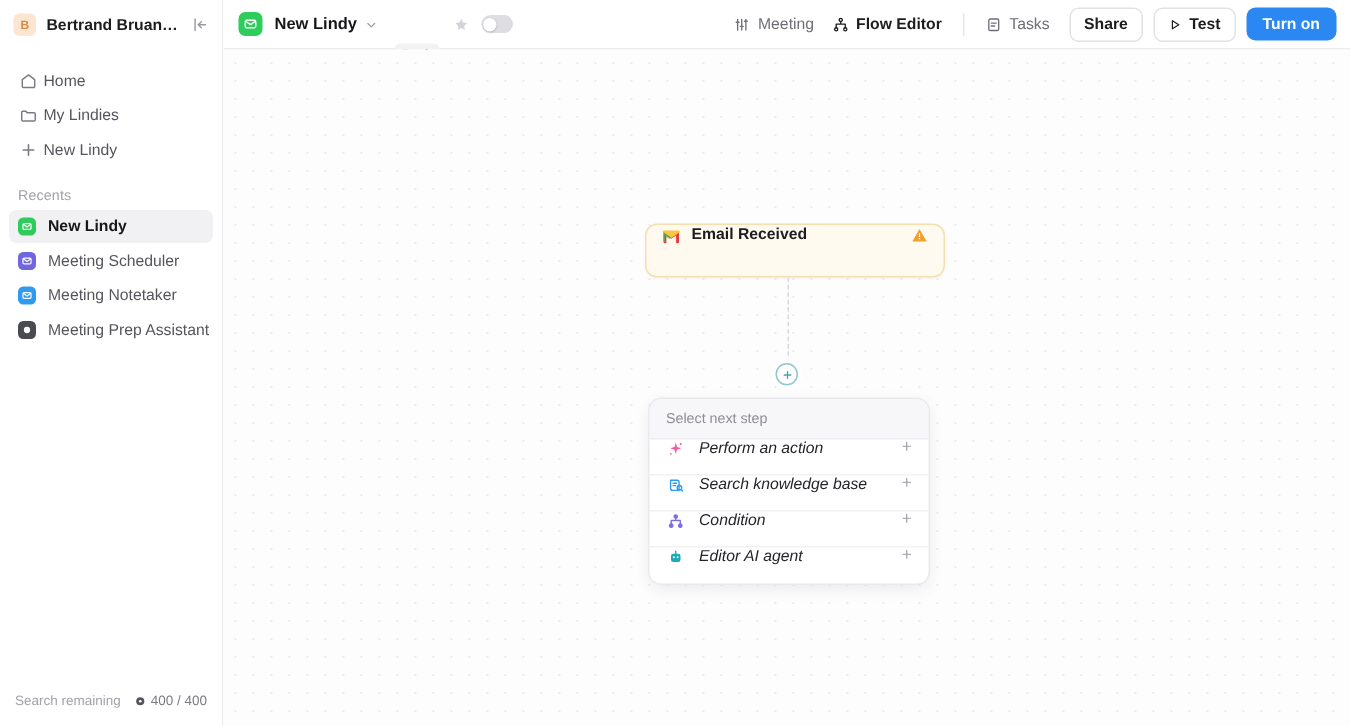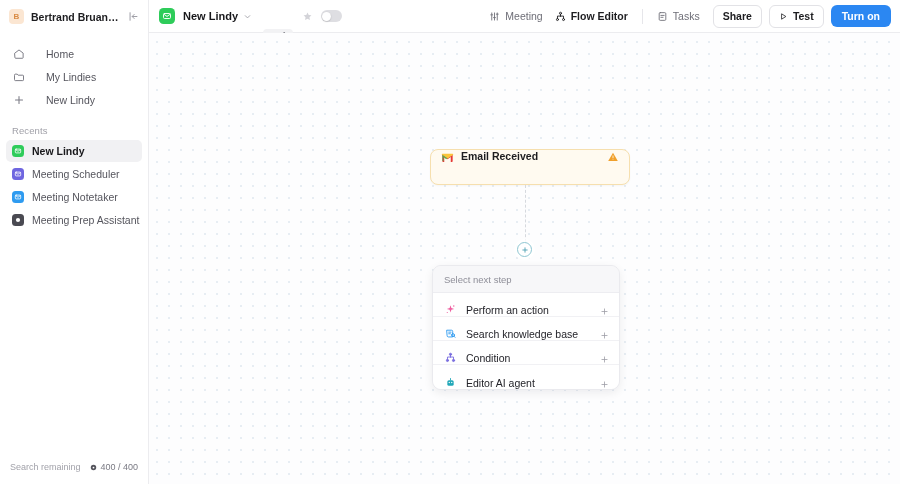--- a/index.html
+++ b/index.html
@@ -34,21 +34,21 @@
     flex: 1 1 auto;
   }
   .collapse-btn {
     width: 15px; height: 15px; flex: 0 0 auto;
     display: flex; align-items: center; justify-content: center;
     color: #9a9aa2; cursor: pointer;
   }
 
   .sb-nav { margin-top: 10px; padding: 0 6px; display: flex; flex-direction: column; gap: 1px; }
   .sb-item {
-    display: flex; align-items: center; gap: 21px;
+    display: flex; align-items: center; gap: 4px;
     height: 22px; padding: 0 6px; border-radius: 5px;
     font-size: 10.5px; color: #55555d; cursor: pointer;
     white-space: nowrap;
   }
   .sb-item .ico { width: 13px; height: 13px; display:flex; align-items:center; justify-content:center; flex:0 0 auto; color:#7b7b85; }
 
   .sb-section-label {
     font-size: 9.5px; color: #a0a0a8; padding: 0 12px;
     margin-top: 14px; margin-bottom: 4px; letter-spacing: .1px;
   }
@@ -174,25 +174,26 @@
     box-shadow: 0 3px 10px rgba(20,20,35,.07);
     overflow: hidden;
   }
   .picker-head {
     font-size: 9.5px; color: #8e8e98;
     padding: 8px 11px 7px 11px;
     background: #f7f7f9;
   }
   .picker-body { background: #ffffff; border-top: 1px solid #ededf1; }
   .picker-item {
-    display: flex; align-items: flex-end; gap: 9px;
+    display: flex; align-items: flex-start; gap: 9px;
     height: 24px; padding: 0 10px 0 11px;
     font-size: 10.5px; color: #24242a;
     cursor: pointer;
     border-bottom: 1px solid #f1f1f4;
+    font-style: italic;
   }
   .picker-item:last-child { border-bottom: none; }
   .picker-item .pi-ico { width: 13px; height: 13px; flex:0 0 auto; display:flex; align-items:center; justify-content:center; }
   .picker-item .pi-label { flex: 1 1 auto; white-space: nowrap; }
   .picker-item .pi-plus { color: #9d9da6; display:flex; align-items:center; }
 </style>
 </head>
 <body>
 
 <div id="app">

